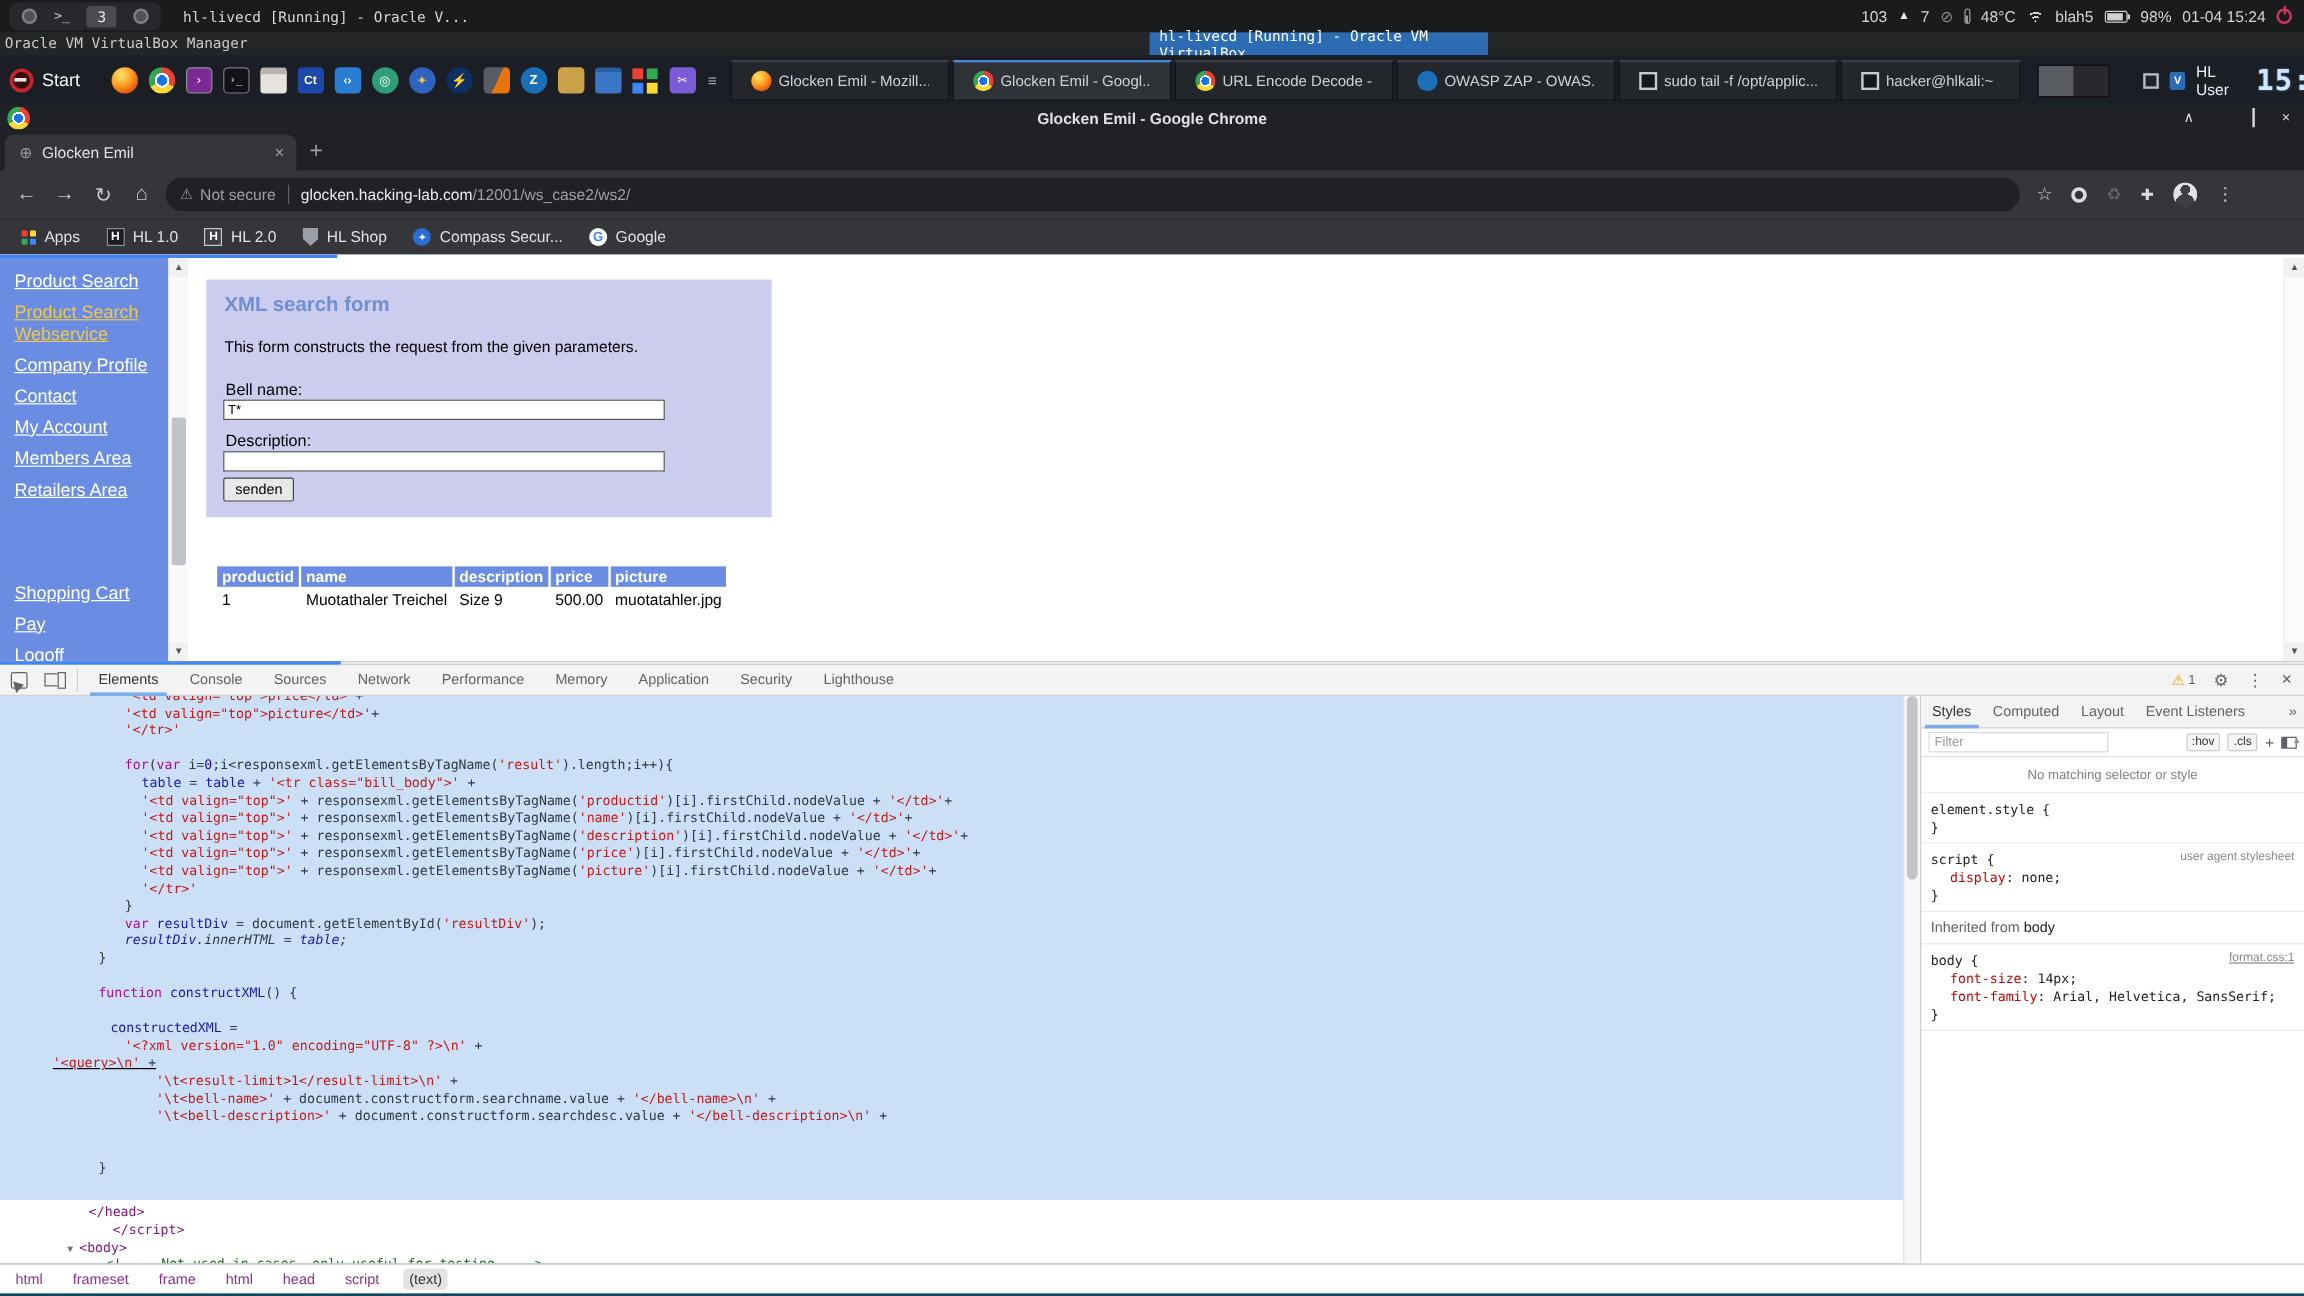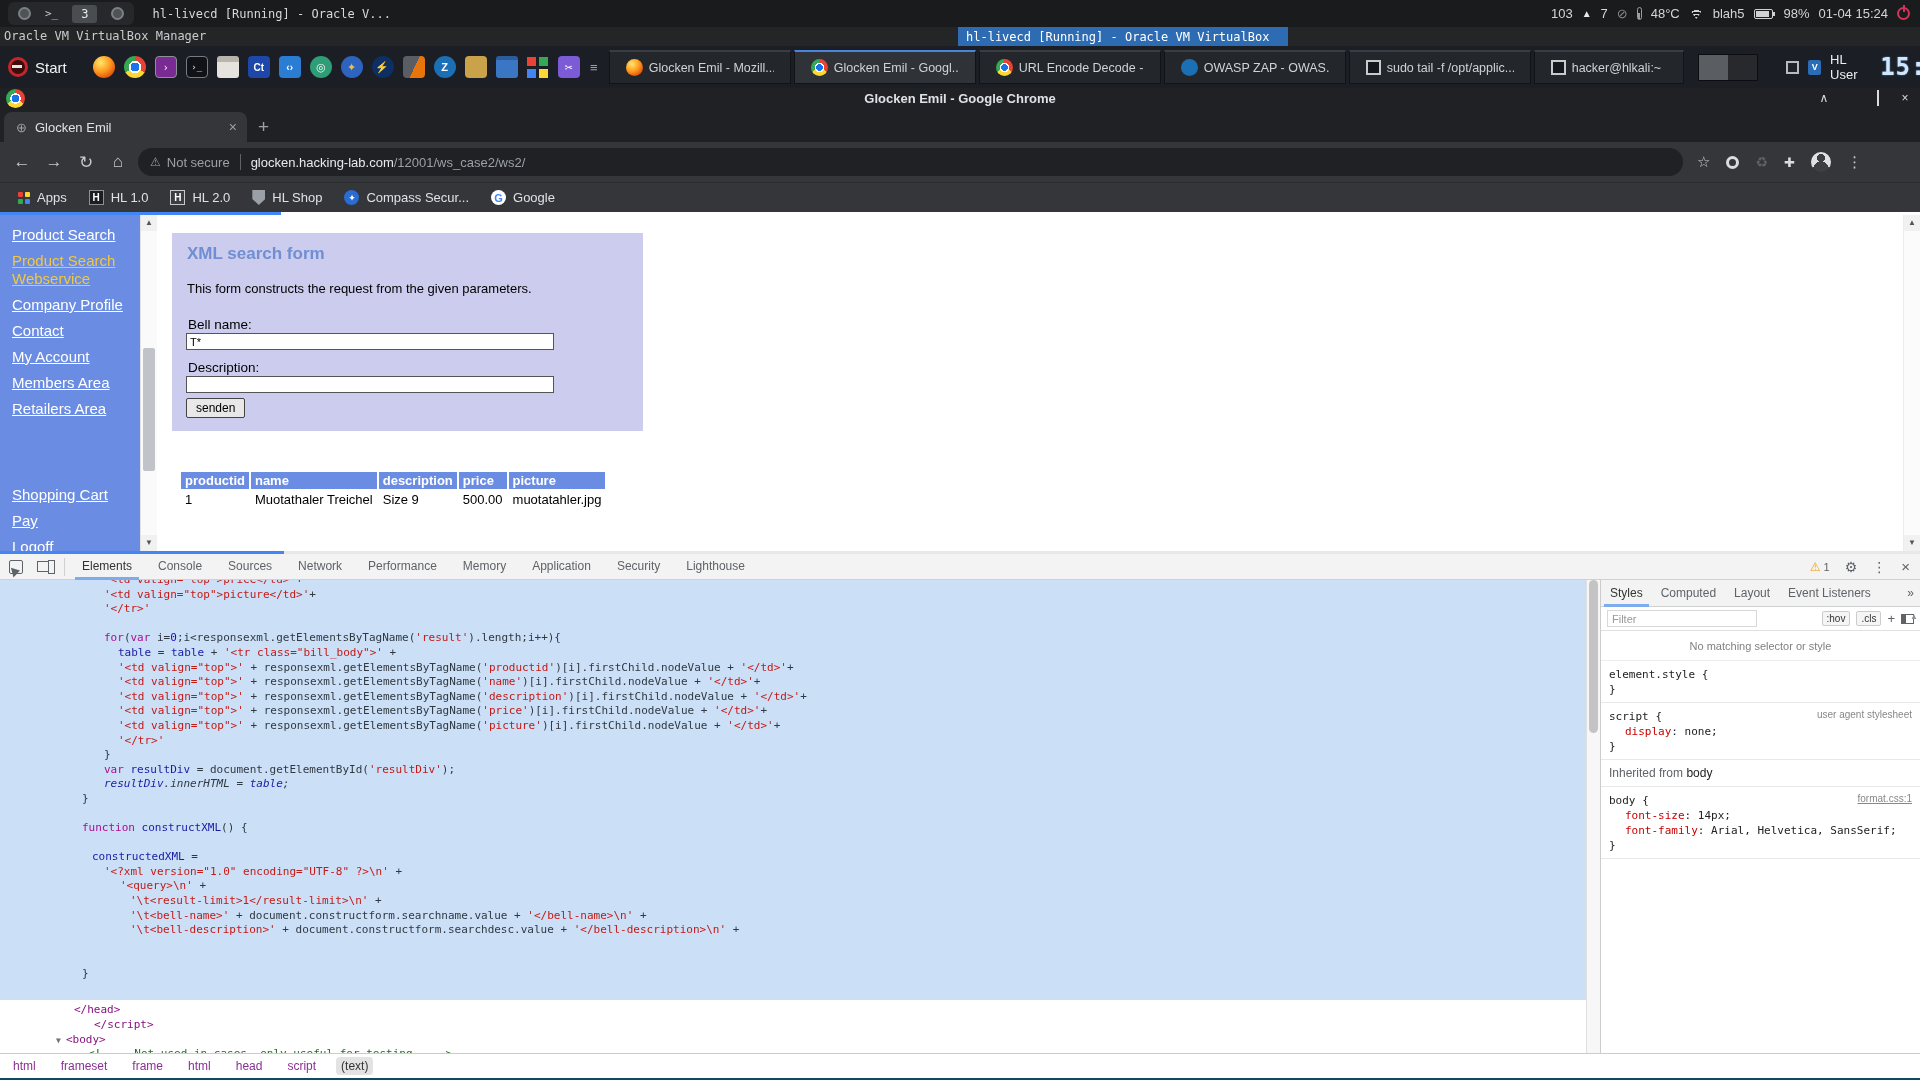--- a/index.html
+++ b/index.html
@@ -22,21 +22,21 @@
   .wifi-fan{width:15px;height:11px;background:radial-gradient(circle at 50% 100%,#d0d3d5 0 2px,rgba(0,0,0,0) 2px 4px,#d0d3d5 4px 5.5px,rgba(0,0,0,0) 5.5px 7.5px,#d0d3d5 7.5px 9px,rgba(0,0,0,0) 9px);clip-path:polygon(50% 100%,0 0,100% 0)}
   .batt{width:19px;height:10px;border:1px solid #cfd2d4;border-radius:2px;position:relative;margin-right:2px}
   .batt::before{content:"";position:absolute;left:1px;top:1px;bottom:1px;width:13px;background:#cfd2d4}
   .batt::after{content:"";position:absolute;right:-3px;top:2px;width:2px;height:4px;background:#cfd2d4}
   .power-ico{width:13px;height:13px;border:2px solid #d2335b;border-radius:50%;position:relative}
   .power-ico::after{content:"";position:absolute;left:50%;top:-4px;width:2px;height:7px;background:#d2335b;transform:translateX(-50%)}
 
   
   .row2{left:0;top:27px;width:1920px;height:19px;background:#232527}
   .mgr-title{position:absolute;left:4px;top:2px;font:12px "DejaVu Sans Mono",monospace;color:#c9ccce}
-  .vm-titlebox{position:absolute;left:958px;top:0;width:330px;height:19px;background:#2d6cb3;color:#fff;font:12px "DejaVu Sans Mono",monospace;display:flex;align-items:center;padding-left:8px}
+  .vm-titlebox{position:absolute;left:958px;top:0;width:282px;height:19px;background:#2d6cb3;color:#fff;font:12px "DejaVu Sans Mono",monospace;display:flex;align-items:center;padding-left:8px}
 
   
   .taskbar{left:0;top:46px;width:1920px;height:42px;background:#1b1e24;display:flex;align-items:center;color:#dcdee1}
   .start-ico{width:20px;height:20px;border:3px solid #c3272b;border-radius:50%;background:#3a0d0e;position:relative;flex:none;margin-left:8px}
   .start-ico::after{content:"";position:absolute;left:1px;top:5px;width:10px;height:3px;background:#e8e5e0}
   .start-label{font-size:15px;color:#f2f3f4;margin:0 10px 0 7px}
   .tb-sep{width:1px;height:26px;background:#43474d;margin:0 8px}
   .ql-row{display:flex;align-items:center;gap:9px}
   .ql{width:22px;height:22px;border-radius:4px;display:inline-flex;align-items:center;justify-content:center;font-size:11px;color:#fff;flex:none}
   .i-firefox{border-radius:50%;background:radial-gradient(circle at 35% 30%,#ffe066 4%,#ff9a1f 45%,#e3560e 75%,#b5350c)}
@@ -481,21 +481,21 @@
         <div class="code-line" style="padding-left: 118px;"><span class="tk-s">'&lt;/tr&gt;'</span></div>
         <div class="code-line" style="padding-left: 104px;"><span class="tk-p">}</span></div>
         <div class="code-line" style="padding-left: 104px;"><span class="tk-k">var</span><span class="tk-p"> </span><span class="tk-v">resultDiv</span><span class="tk-p"> = document.getElementById(</span><span class="tk-s">'resultDiv'</span><span class="tk-p">);</span></div>
         <div class="code-line" style="padding-left: 104px; font-style: italic;"><span class="tk-v">resultDiv</span><span class="tk-p">.innerHTML = </span><span class="tk-v">table</span><span class="tk-p">;</span></div>
         <div class="code-line" style="padding-left: 82px;"><span class="tk-p">}</span></div>
         <div class="code-line" style="padding-left: 0px;"></div>
         <div class="code-line" style="padding-left: 82px;"><span class="tk-k">function</span><span class="tk-p"> </span><span class="tk-v">constructXML</span><span class="tk-p">() {</span></div>
         <div class="code-line" style="padding-left: 0px;"></div>
         <div class="code-line" style="padding-left: 92px;"><span class="tk-v">constructedXML</span><span class="tk-p"> =</span></div>
         <div class="code-line" style="padding-left: 104px;"><span class="tk-s">'&lt;?xml version="1.0" encoding="UTF-8" ?&gt;\n'</span><span class="tk-p"> +</span></div>
-        <div class="code-line" style="padding-left: 120px;"><span class="tk-s">'&lt;query&gt;\n'</span><span class="tk-p"> +</span></div>
+        <div class="code-line" style="padding-left: 44px; text-decoration: underline;"><span class="tk-s">'&lt;query&gt;\n'</span><span class="tk-p"> +</span></div>
         <div class="code-line" style="padding-left: 130px;"><span class="tk-s">'\t&lt;result-limit&gt;1&lt;/result-limit&gt;\n'</span><span class="tk-p"> +</span></div>
         <div class="code-line" style="padding-left: 130px;"><span class="tk-s">'\t&lt;bell-name&gt;'</span><span class="tk-p"> + document.constructform.searchname.value + </span><span class="tk-s">'&lt;/bell-name&gt;\n'</span><span class="tk-p"> +</span></div>
         <div class="code-line" style="padding-left: 130px;"><span class="tk-s">'\t&lt;bell-description&gt;'</span><span class="tk-p"> + document.constructform.searchdesc.value + </span><span class="tk-s">'&lt;/bell-description&gt;\n'</span><span class="tk-p"> +</span></div>
         <div class="code-line" style="padding-left: 0px;"></div>
         <div class="code-line" style="padding-left: 0px;"></div>
         <div class="code-line" style="padding-left: 82px;"><span class="tk-p">}</span></div>
       </div>
     <div class="tree">
       <div class="tree-line" style="padding-left:74px">&lt;/head&gt;</div>
       <div class="tree-line" style="padding-left:94px">&lt;/script&gt;</div>

